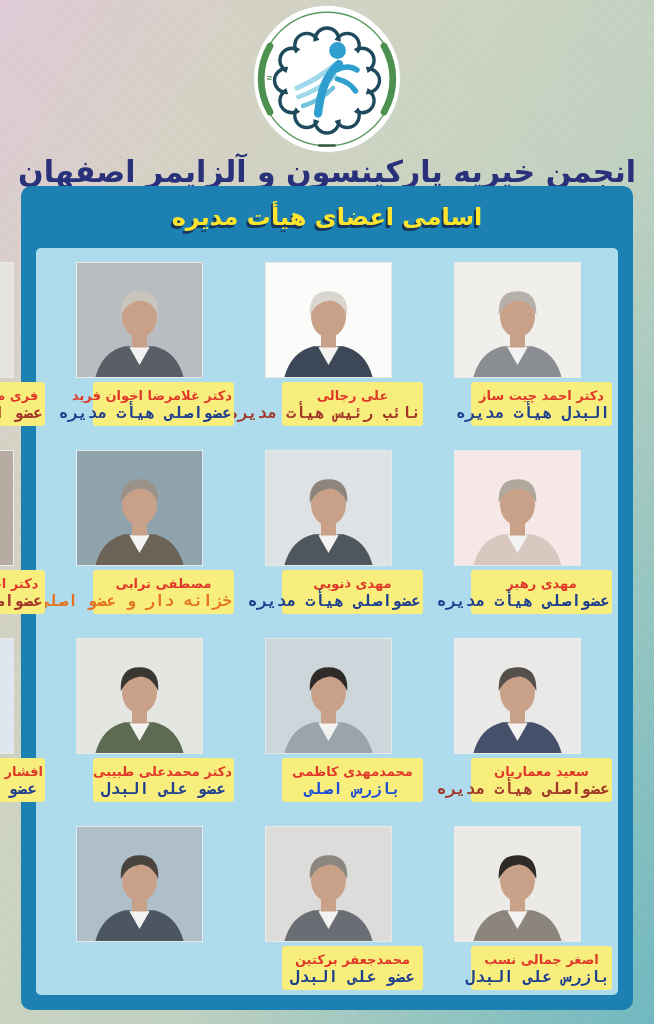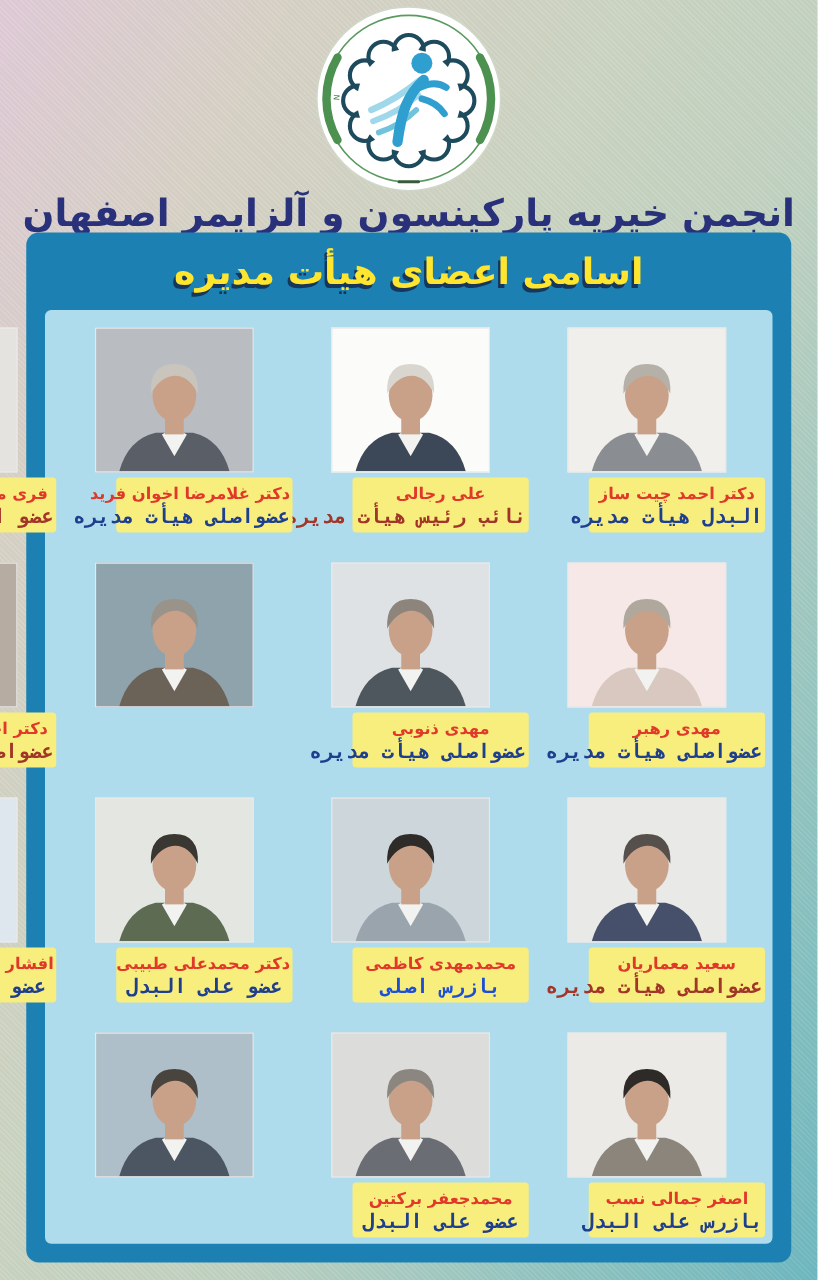--- a/index.html
+++ b/index.html
@@ -20,21 +20,21 @@
     position:absolute;top:108px;left:0;width:654px;text-align:center;
     font-size:30px;font-weight:bold;color:#28317a;letter-spacing:0px;margin-top:46px;
   }
   
   .panel{
     position:absolute;left:21px;top:186px;width:612px;height:824px;
     background:#1c81b2;border-radius:10px;
   }
   .panel-title{
     text-align:center;margin-top:9px;height:44px;line-height:44px;
-    font-size:29px;font-weight:bold;color:#ffe52e;
+    font-size:24px;font-weight:bold;color:#ffe52e;
     text-shadow:-2px 3px 0 #16365c;
   }
   .inner{
     position:absolute;left:15px;top:62px;width:582px;height:747px;
     background:#aedcec;border-radius:5px;
     box-sizing:border-box;padding:14px 6px 0 6px;
   }
   .grid{
     display:grid;grid-template-columns:repeat(4,1fr);
     row-gap:24px;justify-items:center;direction:rtl;
@@ -206,20 +206,24 @@
             <div class="photo" style="background: rgb(143, 163, 173);">
               <svg viewBox="0 0 100 92" preserveAspectRatio="xMidYMid slice">
          <rect width="100" height="92" fill="#8fa3ad"></rect>
                 <path d="M13,100 Q17,72 38,67 L62,67 Q83,72 87,100 Z" fill="#6b6258"></path>
           <path d="M42,68 L50,82 L58,68 L54,66 L46,66 Z" fill="#f2f2f0"></path>
           <rect x="44" y="54" width="12" height="14" fill="#c9a189"></rect>
           <ellipse cx="50" cy="43" rx="14" ry="17" fill="#c9a189"></ellipse>
           <path d="M35,42 Q34,23 50,23 Q66,23 65,42 Q59,30 50,30.5 Q41,31 35,42 Z" fill="#9a938a"></path>
        </svg>
             </div>
+            <div class="label">
+              <div class="m-name">مصطفی ترابی</div>
+              <div class="m-role" style="color: rgb(228, 116, 31);">خزانه دار و عضو اصلی</div>
+            </div>
           </div>
           <div class="member">
             <div class="photo" style="background: rgb(183, 172, 162);">
               <svg viewBox="0 0 100 92" preserveAspectRatio="xMidYMid slice">
          <rect width="100" height="92" fill="#b7aca2"></rect>
                 <path d="M13,100 Q17,72 38,67 L62,67 Q83,72 87,100 Z" fill="#5d564e"></path>
           <path d="M42,68 L50,82 L58,68 L54,66 L46,66 Z" fill="#f2f2f0"></path>
           <rect x="44" y="54" width="12" height="14" fill="#c9a189"></rect>
           <ellipse cx="50" cy="43" rx="14" ry="17" fill="#c9a189"></ellipse>
           <path d="M35,42 Q34,23 50,23 Q66,23 65,42 Q59,30 50,30.5 Q41,31 35,42 Z" fill="#3f3a36"></path>

